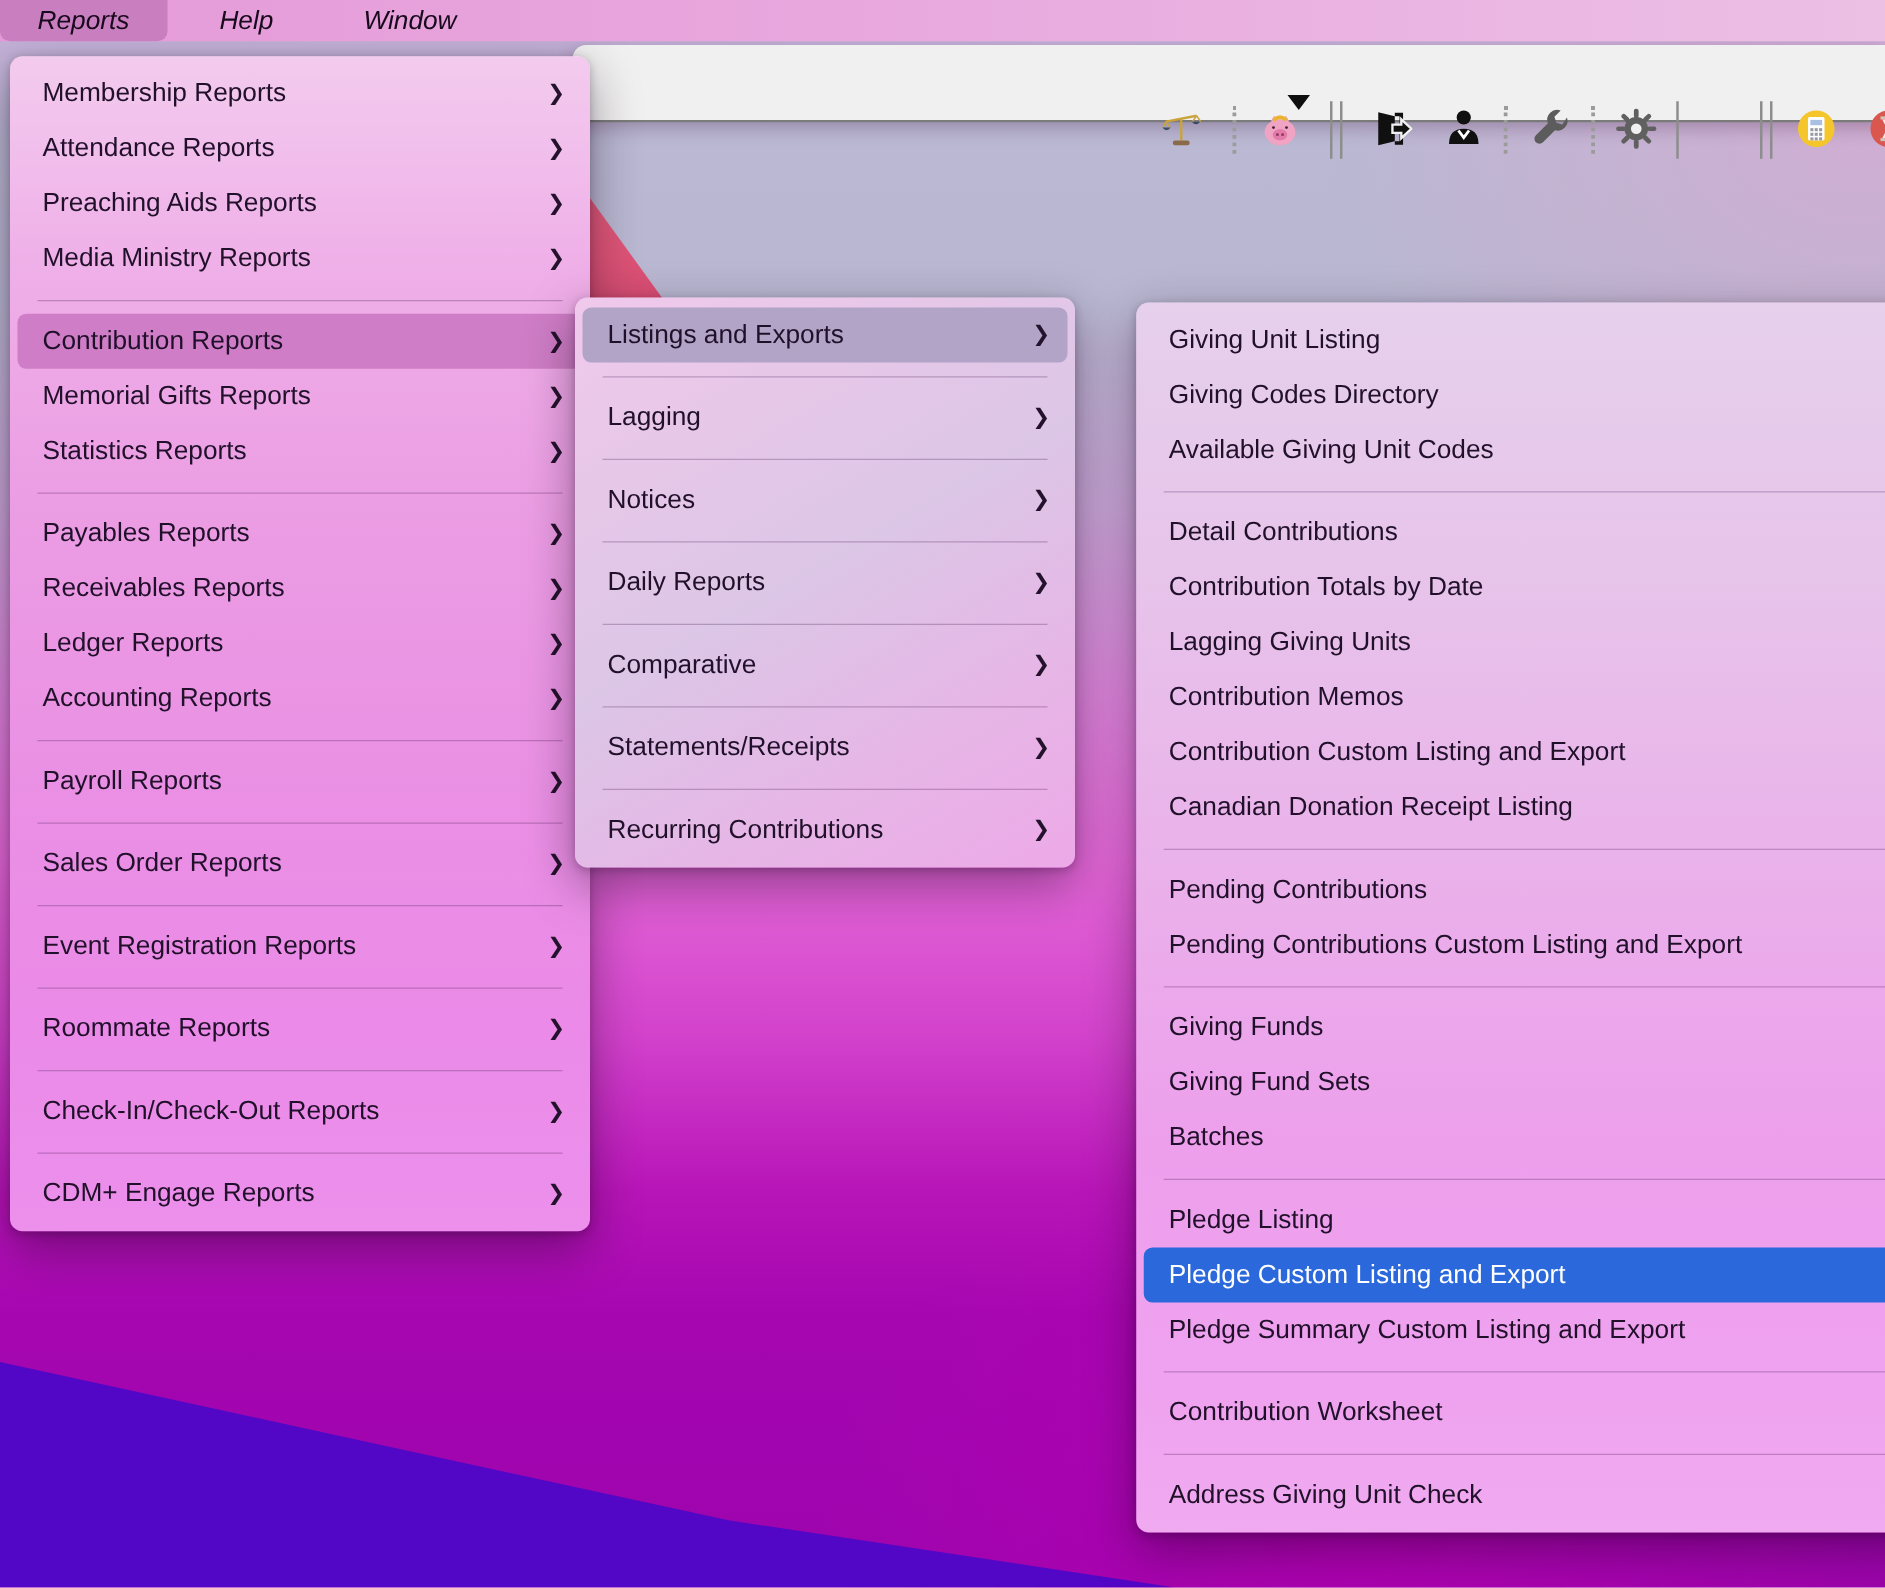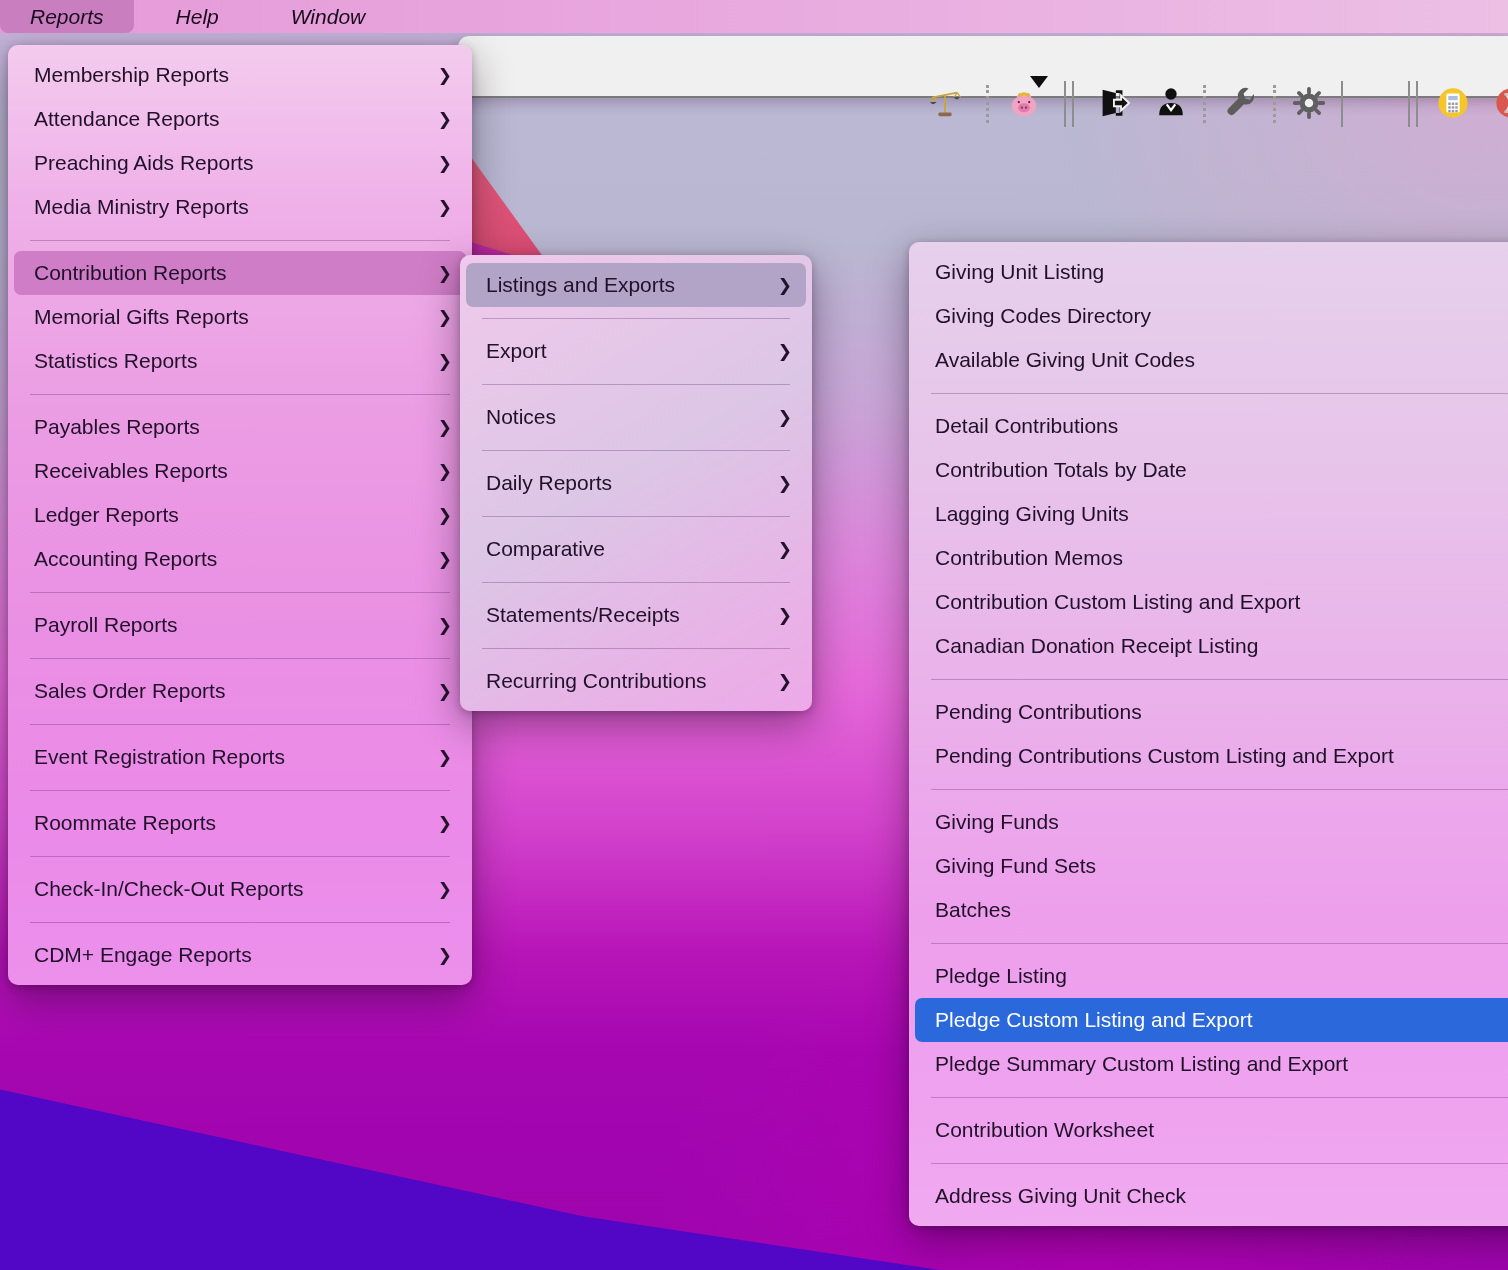--- a/index.html
+++ b/index.html
@@ -33,21 +33,21 @@
     box-shadow:0 4px 14px rgba(40,10,40,.25);}
   .tool{position:absolute;top:47px;width:40px;height:40px;display:flex;align-items:center;justify-content:center;}
   .vsep-dot{position:absolute;top:49px;height:38px;width:0;border-left:3px dotted #9b9b9b;}
   .vsep-line{position:absolute;top:45px;height:46px;width:2px;background:#8d8d8d;}
   .drop-tri{position:absolute;width:0;height:0;border-left:9px solid transparent;border-right:9px solid transparent;border-top:12px solid #0e0e0e;}
   
   .menu{position:absolute;z-index:4;border-radius:10px;padding:8px 0;
     box-shadow:0 14px 40px rgba(20,0,25,.40),0 2px 8px rgba(20,0,25,.25);}
   .menu-reports{left:8px;top:45px;width:464px;
     background:linear-gradient(180deg,#f3cbee 0%,#efafe8 18%,#eb9ce3 40%,#ea90e4 62%,#eb8ae8 82%,#ec90ec 100%);}
-  .menu-contrib{left:460px;top:255px;width:352px;
+  .menu-contrib{left:460px;top:238px;width:400px;
     background:linear-gradient(150deg,#f0c9ec 0%,#e4c7e8 30%,#dcc6e6 48%,#e6b6e6 75%,#eda9e8 100%);}
   .menu-listings{left:909px;top:242px;width:690px;border-radius:10px 0 0 10px;
     background:linear-gradient(180deg,#e6d0ec 0%,#e7c4ea 22%,#eab2ea 45%,#ed9fec 68%,#efa2ef 88%,#f0aaf0 100%);text-align:center;}
   .menu-item{height:44px;margin:0 6px;padding:0 14px 0 20px;border-radius:7px;
     display:flex;align-items:center;font-size:21px;color:#20102a;white-space:nowrap;}
   .menu-item .chev{margin-left:auto;font-size:17px;font-weight:bold;color:#24122c;}
   .menu-item.sel-pink{background:#cf7dc6;gap:40px;}
   .menu-item.sel-gray{background:#b2a4c6;}
   .menu-item.sel-blue{background:#2a68db;color:#ffffff;}
   .menu-divider{height:22px;display:flex;align-items:center;}
@@ -268,21 +268,21 @@
 
 <div class="menu menu-contrib">
   <div class="menu-item sel-gray">
       <span>Listings and Exports</span>
       <span class="chev">❯</span>
     </div>
   <div class="menu-divider">
       <i></i>
     </div>
   <div class="menu-item">
-      <span>Export</span>
+      <span>Lagging</span>
       <span class="chev">❯</span>
     </div>
   <div class="menu-divider">
       <i></i>
     </div>
   <div class="menu-item">
       <span>Notices</span>
       <span class="chev">❯</span>
     </div>
   <div class="menu-divider">

